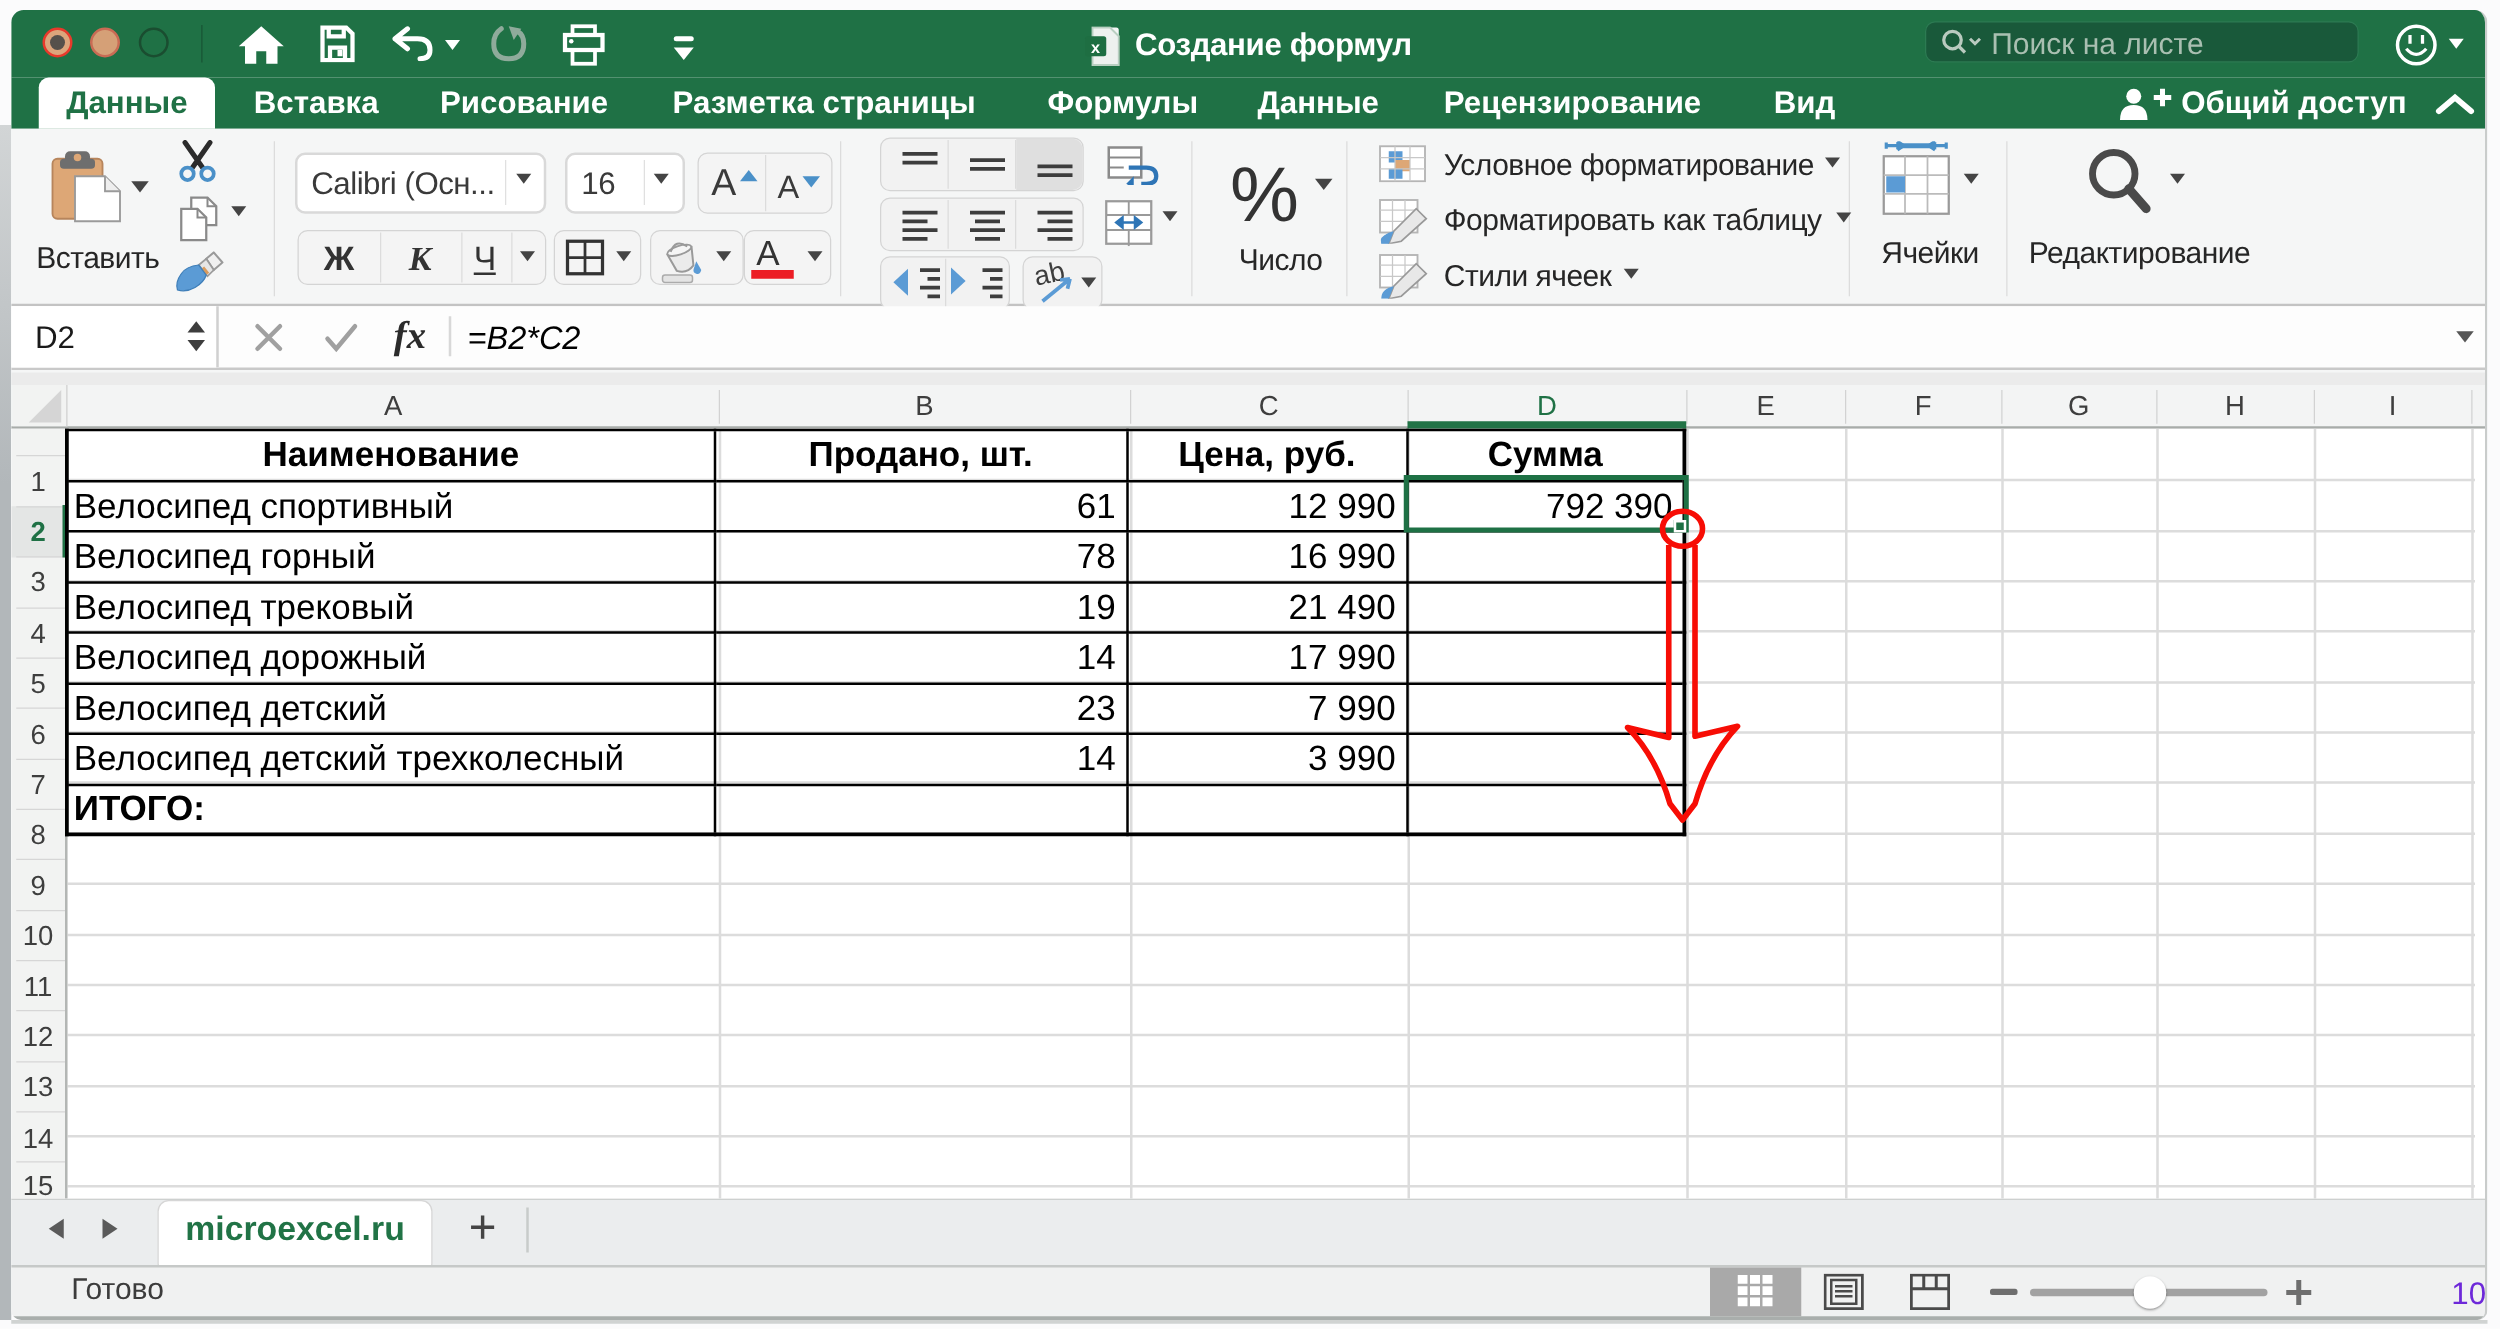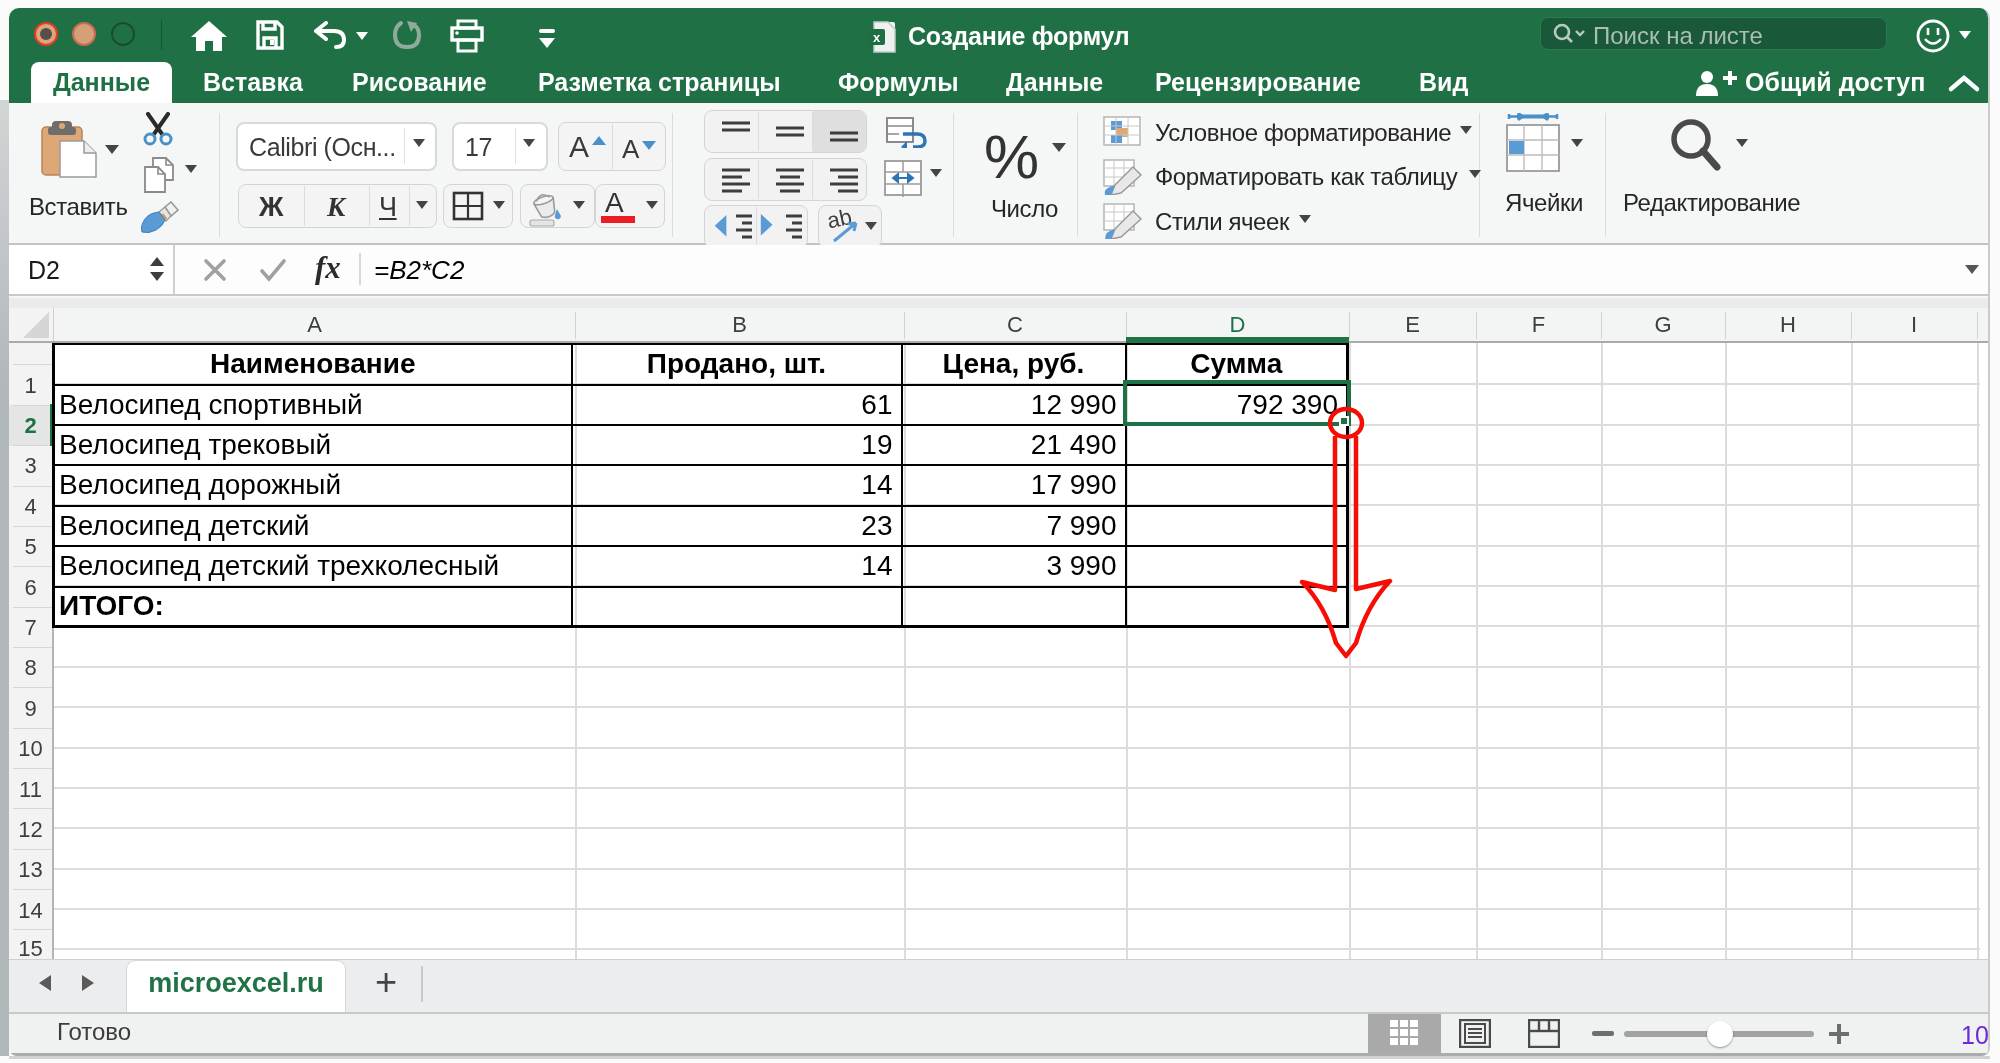--- a/index.html
+++ b/index.html
@@ -158,21 +158,21 @@
       <path d="M20 11 L26 6 L32 15 L27 20 Z" fill="#e6e6e6" stroke="#9a9a9a" stroke-width="1.4"></path>
       <path d="M22 14 l4 5" stroke="#d89b5e" stroke-width="6"></path>
       <path d="M20 11 Q10 12 6 18 Q1 25 3 31 Q10 33 17 29 Q24 25 26 19 Z" fill="#5b9bd5" stroke="#3f7fb9" stroke-width="1"></path>
     </svg>
 
     <div class="box" style="left:227px;top:19px;width:201px;height:49px;"></div>
     <div class="rlabel" style="left:240px;top:30px;font-size:25px;color:#3a3a3a;">Calibri (Осн...</div>
     <div class="abs" style="left:395px;top:25px;width:1px;height:36px;background:#e0e0e0;"></div>
     <div class="tri" style="left:404px;top:36px;border-left-width:6px;border-right-width:6px;border-top-width:8px;"></div>
     <div class="box" style="left:443px;top:19px;width:96px;height:49px;"></div>
-    <div class="rlabel" style="left:456px;top:30px;font-size:25px;color:#3a3a3a;">17</div>
+    <div class="rlabel" style="left:456px;top:30px;font-size:25px;color:#3a3a3a;">16</div>
     <div class="abs" style="left:506px;top:25px;width:1px;height:36px;background:#e0e0e0;"></div>
     <div class="tri" style="left:514px;top:36px;border-left-width:6px;border-right-width:6px;border-top-width:8px;"></div>
     <div class="gbox" style="left:549px;top:19px;width:108px;height:49px;background:#f4f4f4;"></div>
     <div class="abs" style="left:603px;top:21px;width:1px;height:45px;background:#dcdcdc;"></div>
     <div class="rlabel" style="left:560px;top:27px;font-size:30px;color:#3a3a3a;">A</div>
     <div class="tri" style="left:583px;top:33px;border-left-width:7px;border-right-width:7px;border-bottom:9px solid #4a90c8;border-top:none;"></div>
     <div class="rlabel" style="left:613px;top:31px;font-size:26px;color:#3a3a3a;">A</div>
     <div class="tri" style="left:633px;top:38px;border-left-width:7px;border-right-width:7px;border-top-width:9px;border-top-color:#4a90c8;"></div>
 
     <div class="gbox" style="left:229px;top:81px;width:199px;height:44px;background:#f4f4f4;"></div>
@@ -458,20 +458,26 @@
             <td class="tc tb">Продано, шт.</td>
             <td class="tc tb">Цена, руб.</td>
             <td class="tc tb">Сумма</td>
           </tr>
       <tr style="height:40px;">
             <td class="tl">Велосипед спортивный</td>
             <td class="tr">61</td>
             <td class="tr">12 990</td>
             <td class="tr">792 390</td>
           </tr>
+      <tr style="height:41px;">
+            <td class="tl">Велосипед горный</td>
+            <td class="tr">78</td>
+            <td class="tr">16 990</td>
+            <td class="tr"></td>
+          </tr>
       <tr style="height:40px;">
             <td class="tl">Велосипед трековый</td>
             <td class="tr">19</td>
             <td class="tr">21 490</td>
             <td class="tr"></td>
           </tr>
       <tr style="height:41px;">
             <td class="tl">Велосипед дорожный</td>
             <td class="tr">14</td>
             <td class="tr">17 990</td>

